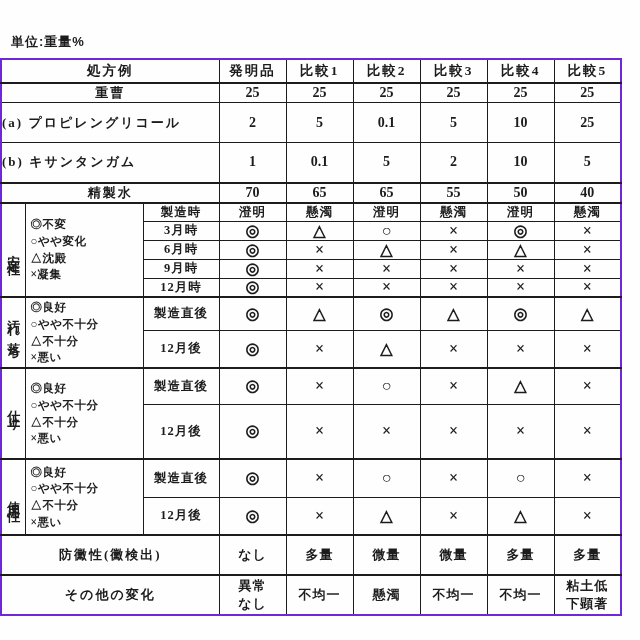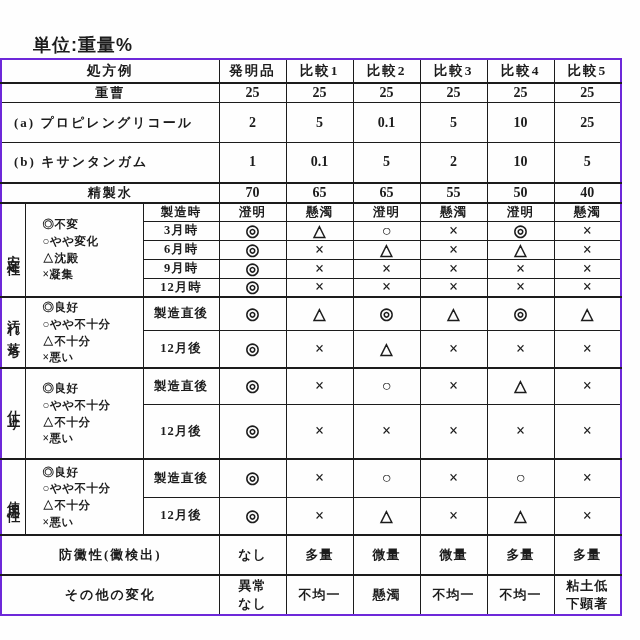--- a/index.html
+++ b/index.html
@@ -8,45 +8,45 @@
     font-family:"Liberation Sans",sans-serif;
     font-weight:bold;color:#1c1c1c;
     -webkit-font-smoothing:antialiased;
   }
   .page{position:relative;width:640px;height:640px;background:#fefefe;overflow:hidden;}
   .title-row{
     position:absolute;left:11px;top:33px;width:620px;
     display:flex;justify-content:space-between;align-items:flex-end;
   }
   .doc-title{font-size:15px;letter-spacing:1.5px;white-space:nowrap;}
-  .unit-label{font-size:18px;letter-spacing:1px;white-space:nowrap;margin-left:22px;}
+  .unit-label{font-size:13px;letter-spacing:1px;white-space:nowrap;}
   table.cmp{
     position:absolute;left:0;top:58px;width:620px;
     border-collapse:collapse;table-layout:fixed;
     border:2px solid #6d28d9;
     font-family:Liberation Serif, serif;
   }
   td{
     border:1px solid #1c1c1c;
     text-align:center;vertical-align:middle;
     padding:0;font-size:13px;letter-spacing:1px;
     overflow:hidden;
   }
   .bb2{border-bottom-width:2px;}
   .hdr{font-size:13.5px;letter-spacing:2px;}
   .lbl{letter-spacing:2px;}
-  .left{text-align:left;padding-left:12px;}
+  .left{text-align:left;padding-left:0;}
   .num{font-size:14px;letter-spacing:0;}
   .sym{font-size:16px;letter-spacing:0;line-height:1;}
   .state{font-size:12.5px;letter-spacing:1px;}
   .sub{font-size:12.5px;letter-spacing:1px;}
   .txt{font-size:13px;letter-spacing:1px;}
   .pre{white-space:pre-line;line-height:1.35;}
   .legend{
-    font-size:11.5px;text-align:left;padding-left:17px;
+    font-size:11.5px;text-align:left;padding-left:5px;
     line-height:1.45;white-space:pre-line;letter-spacing:0.5px;margin-left:29px;
   }
   .vlabel{
     writing-mode:vertical-rl;text-orientation:upright;
     font-size:13px;letter-spacing:4px;padding:2px 0;
   }
   tr.h24{height:24px;} tr.h18{height:18px;} tr.h19{height:19px;margin-top:21px;}
   tr.h40{height:40px;} tr.h33{height:33px;} tr.h38{height:38px;}
   tr.h36{height:36px;} tr.h55{height:55px;}
 </style>

